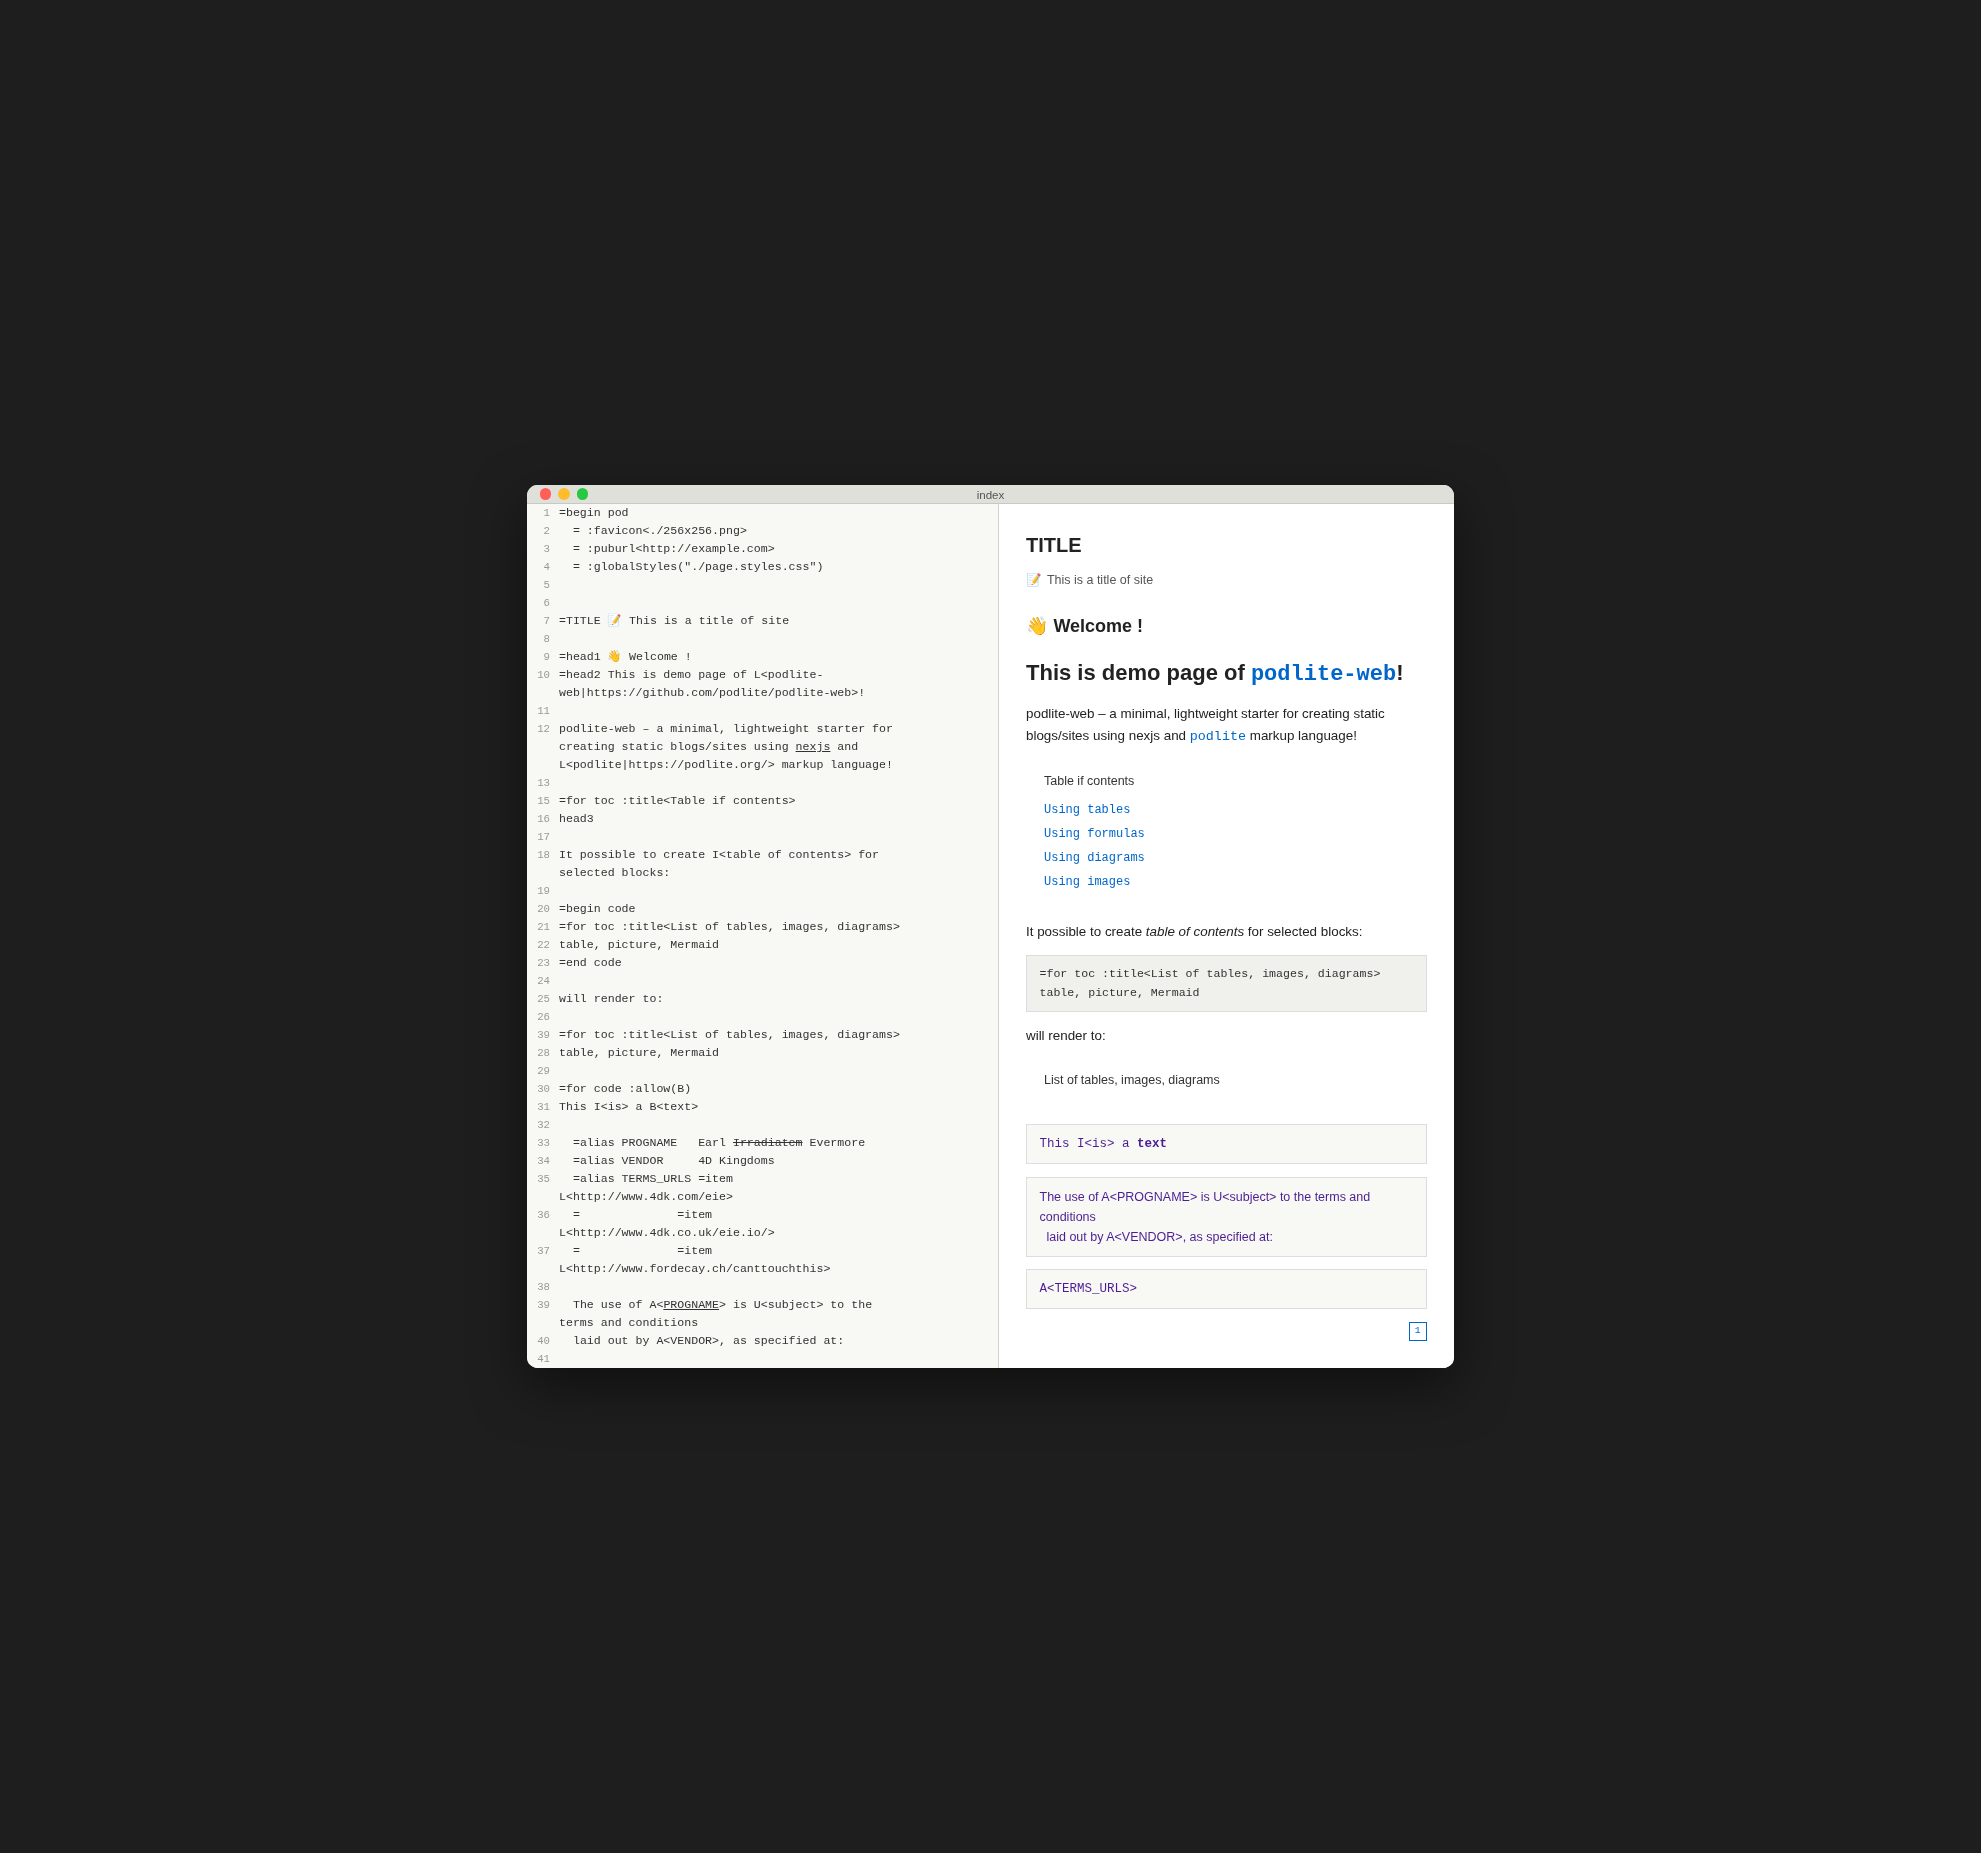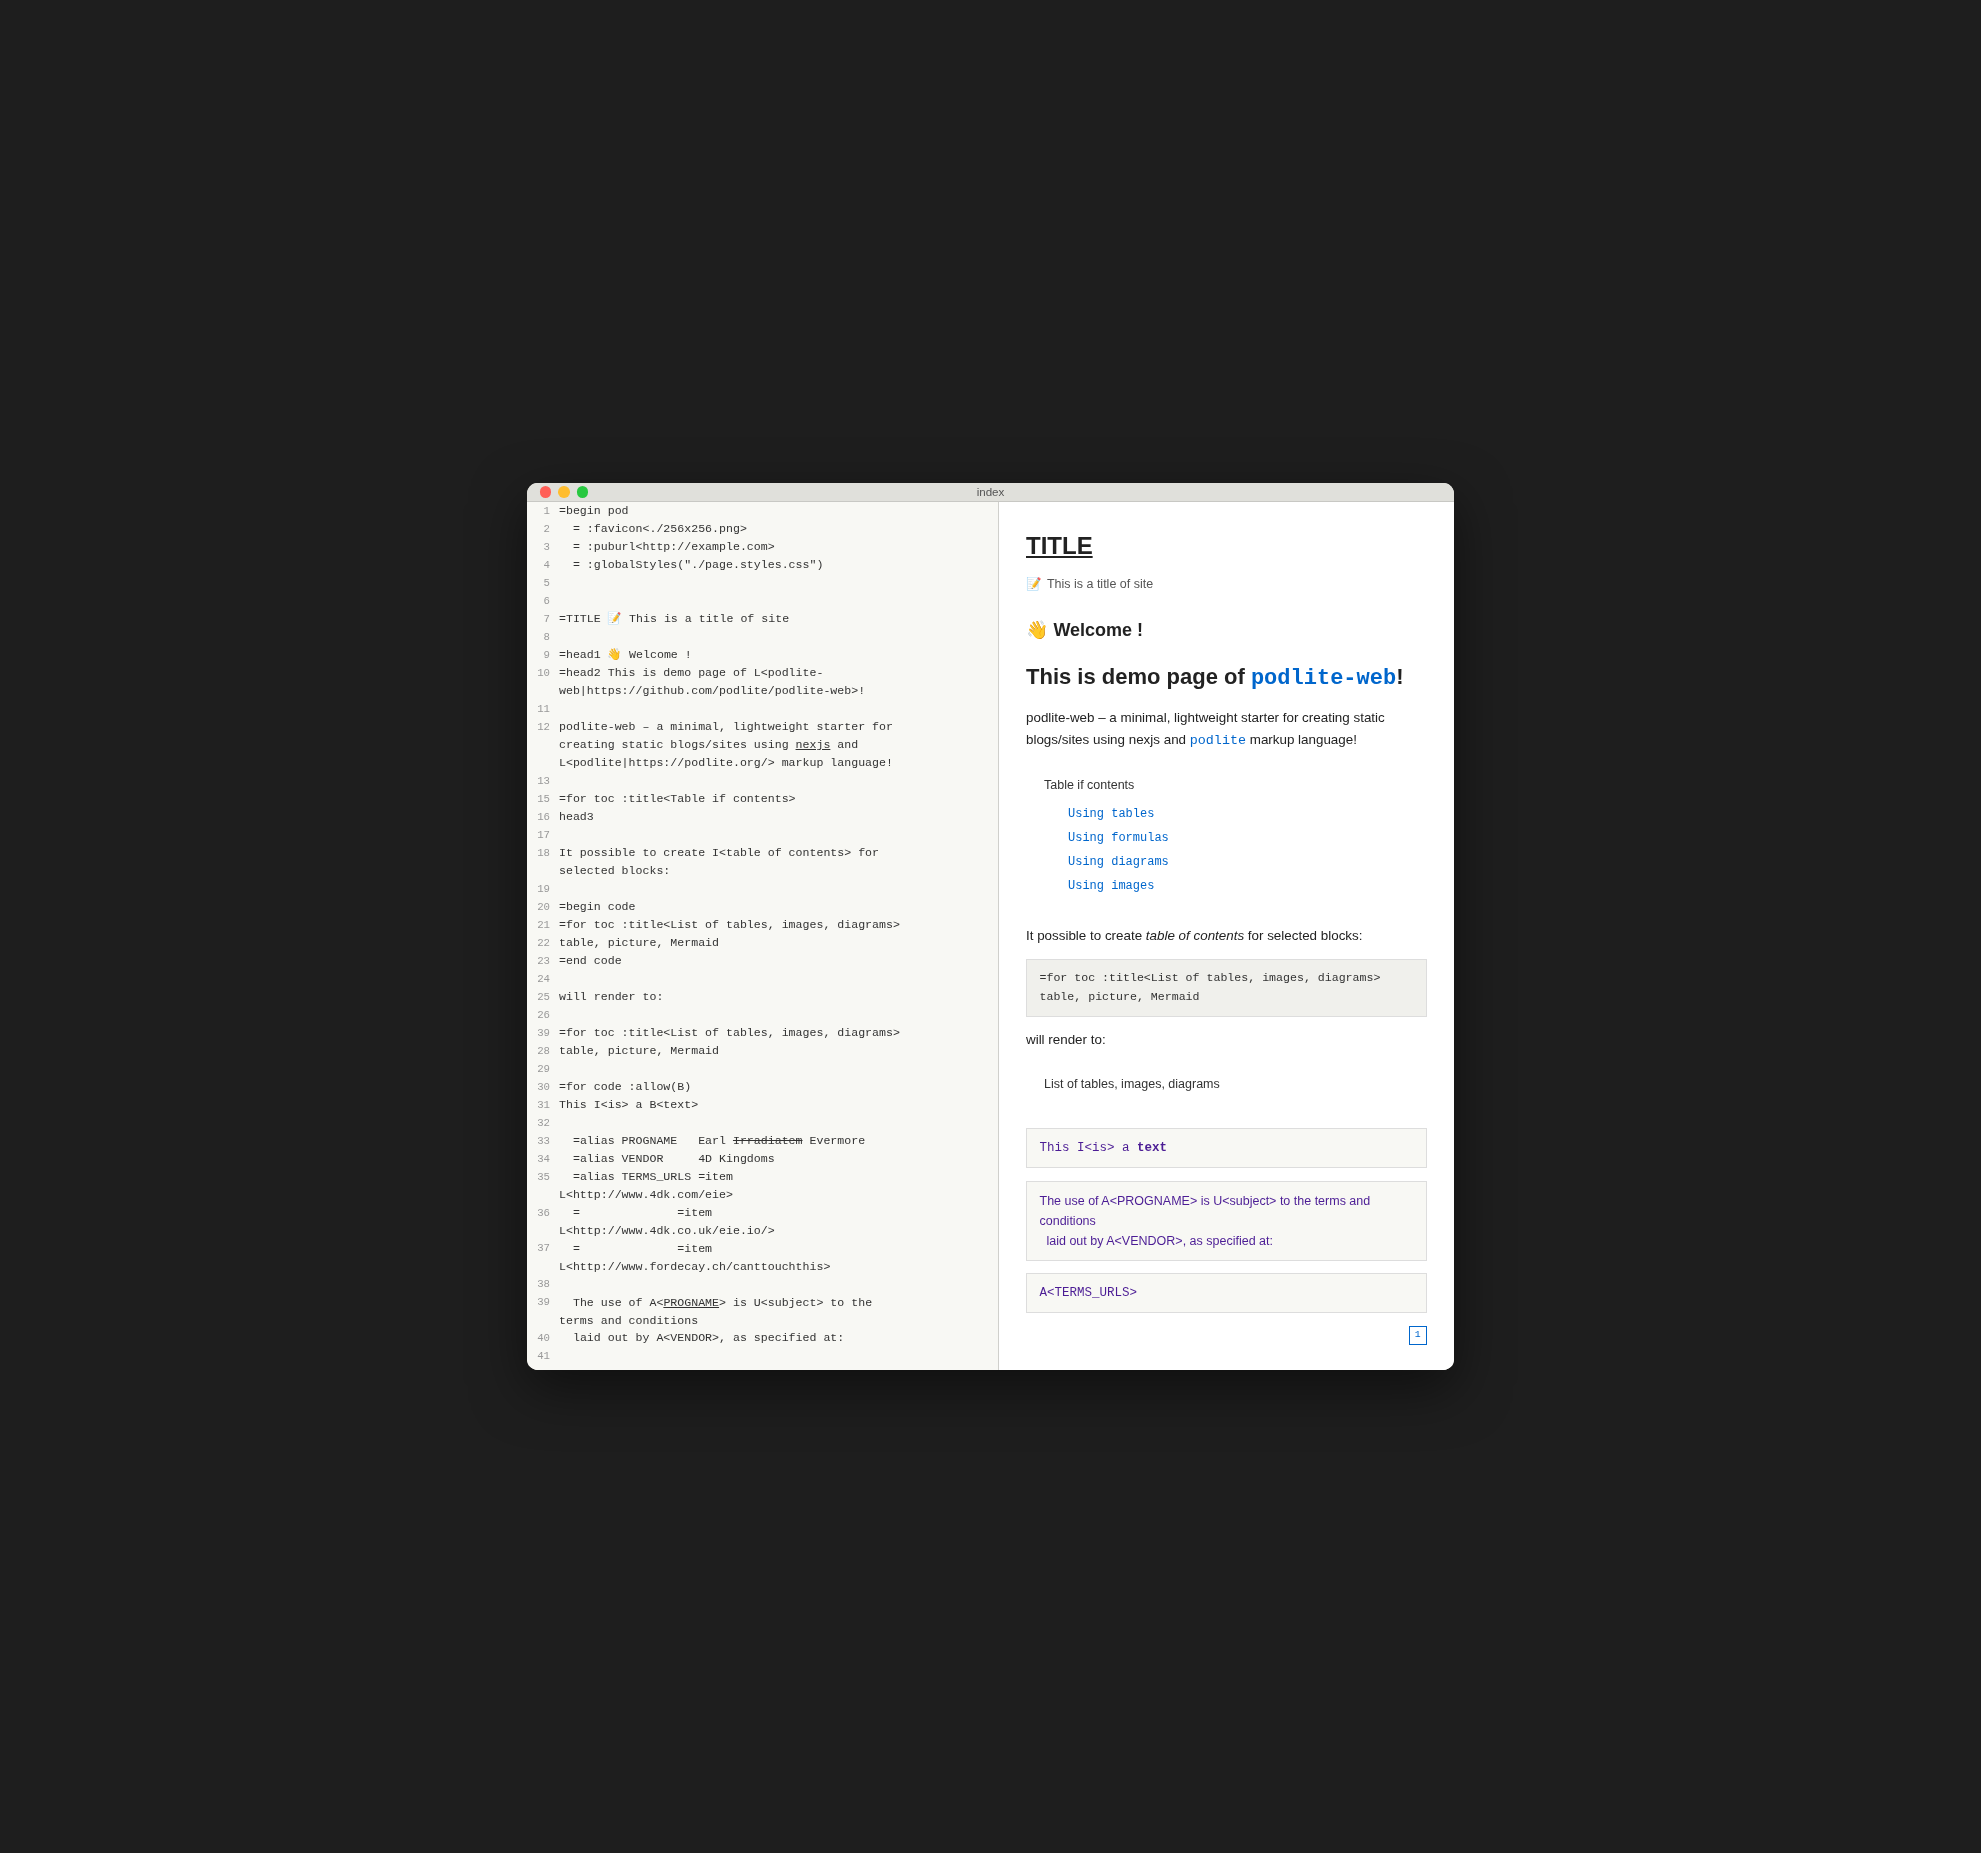--- a/index.html
+++ b/index.html
@@ -104,25 +104,24 @@
       background: #ffffff;
       overflow-y: auto;
       padding: 25px 27px;
       font-family: -apple-system, BlinkMacSystemFont, 'Helvetica Neue', Arial, sans-serif;
       font-size: 13.4px;
       line-height: 1.6;
       color: #222;
     }
 
     .preview-pane h1 {
-      font-size: 24px;
+      font-size: 20px;
       font-weight: 800;
       margin-bottom: 9px;
       font-family: -apple-system, sans-serif;
-      text-decoration: underline;
     }
 
     .preview-title-meta {
       display: flex;
       align-items: center;
       gap: 5.3px;
       color: #555;
       font-size: 12.5px;
       margin-bottom: 21.4px;
     }
@@ -157,21 +156,20 @@
 
     .toc-title {
       font-size: 12.5px;
       color: #333;
       margin-bottom: 7.1px;
     }
 
     .toc-list {
       list-style: none;
       padding: 0;
-      margin-left: 24px;
     }
 
     .toc-list li {
       margin: 1.8px 0;
     }
 
     .toc-list a {
       color: #0066cc;
       text-decoration: none;
       font-family: 'Courier New', monospace;

